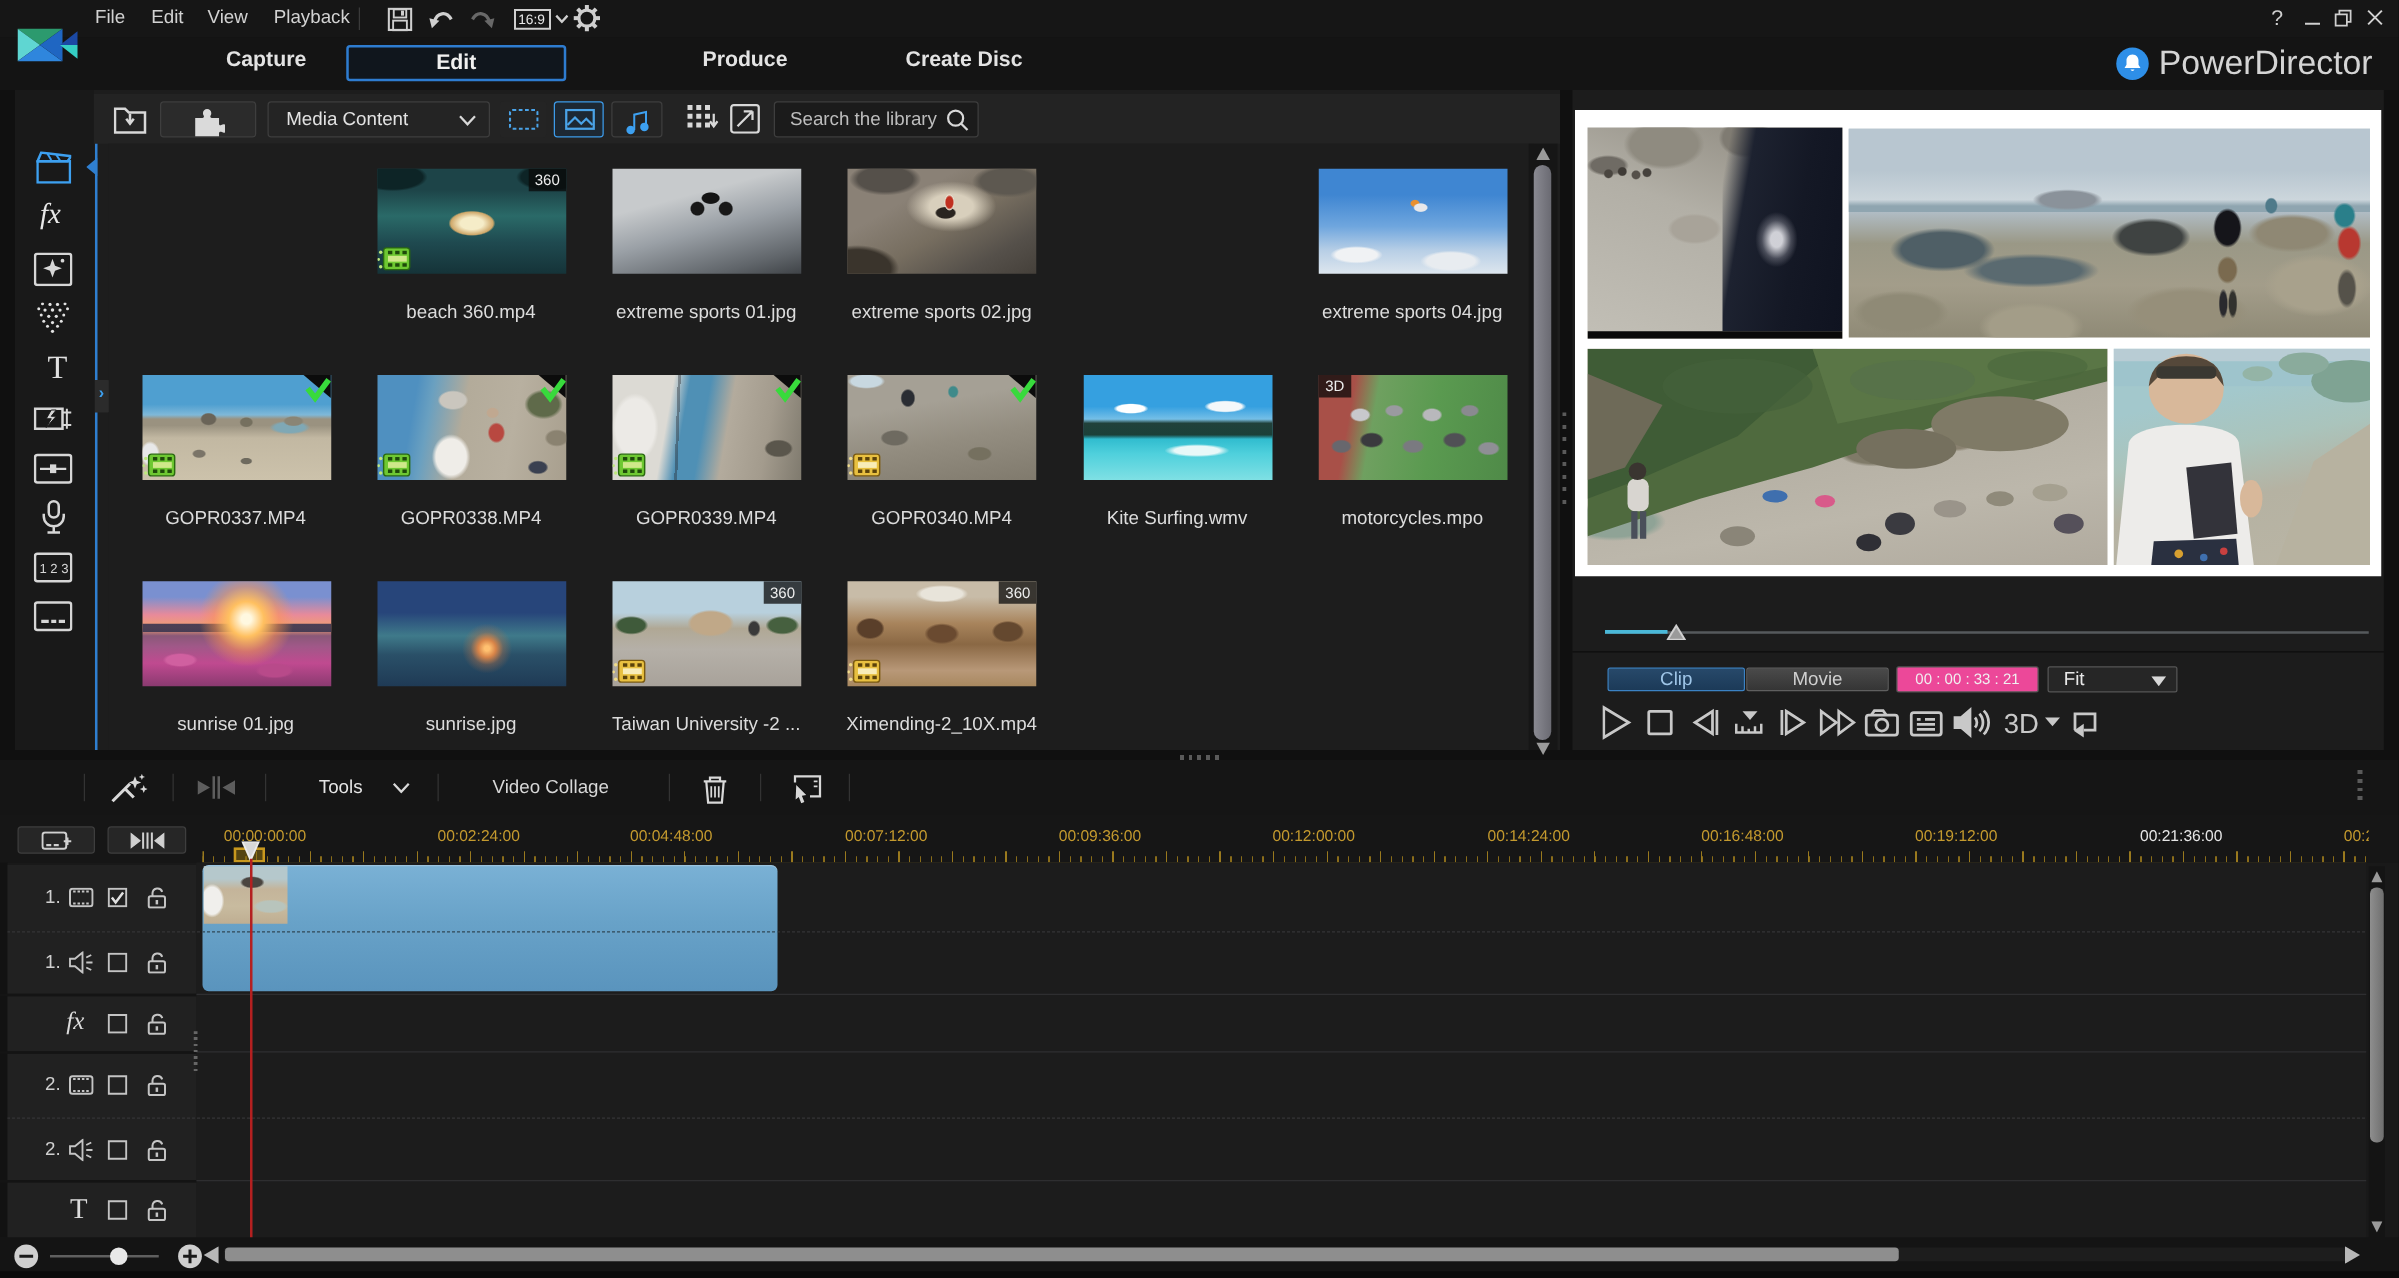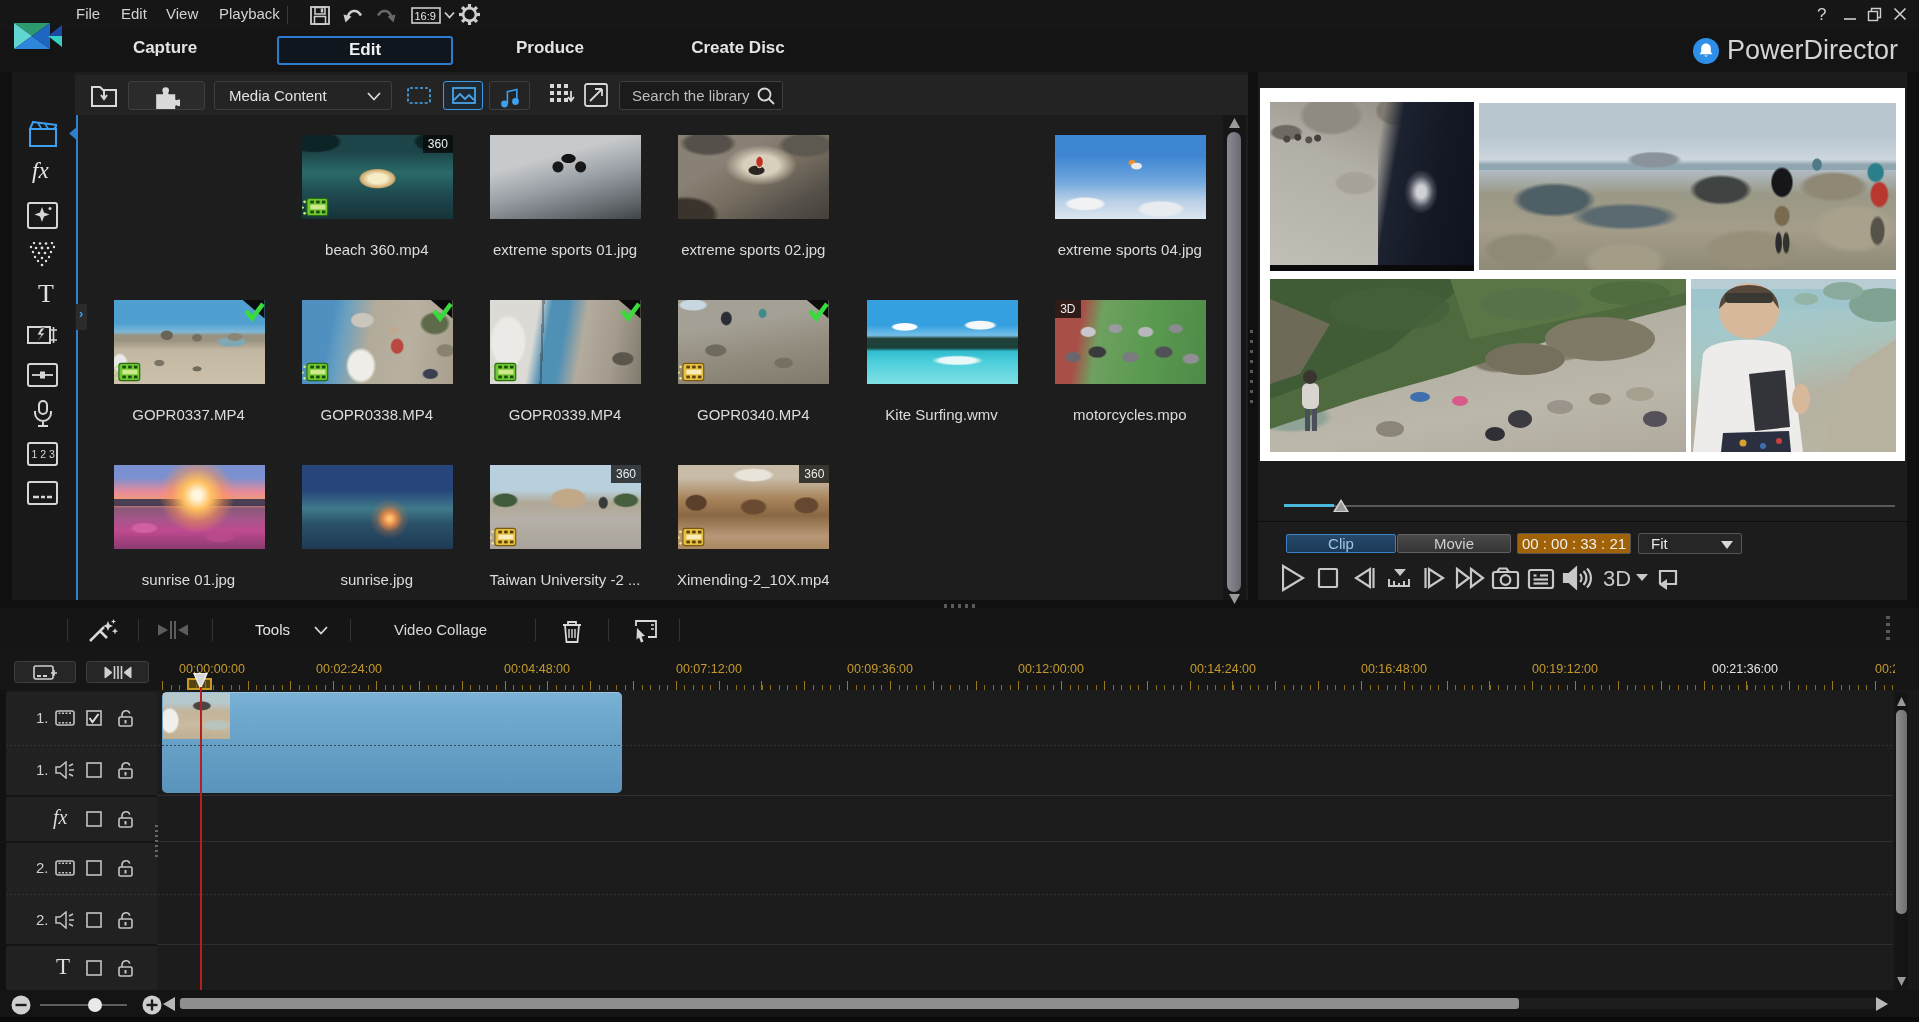--- a/index.html
+++ b/index.html
@@ -9,21 +9,21 @@
 #stage { position:relative; width:1919px; height:1022px; background:#101010; }
 
 
 #titlebar { left:0; top:0; width:1919px; height:30px; background:#161616;padding-left:17px; }
 .menuitem { position:absolute; top:5px; color:#d2d2d2; font-size:15px; }
 #wintitle { position:absolute; top:6px; left:0; width:1919px; text-align:center; color:#c8c8c8; font-size:15px; }
 .winbtn { position:absolute; top:4px; color:#cfcfcf; font-size:16px; }
 
 
 #tabrow { left:0; top:30px; width:1919px; height:42px; background:#141414; }
-.tab { position:absolute; top:8px; color:#e3e3e3; font-size:17px; font-weight:bold; text-align:center; width:160px; }
+.tab { position:absolute; top:8px; color:#e3e3e3; font-size:17px; font-weight:bold; text-align:right; width:160px; }
 #edittab { position:absolute; left:277px; top:36px; width:176px; height:29px; border:2px solid #2e7cd0; border-radius:3px; background:#10161d; }
 #edittab span { display:block; text-align:center; color:#f0f0f0; font-size:17px; font-weight:bold; margin-top:2px; }
 
 
 #library { left:12px; top:72px; width:1236px; height:528px; background:#1d1d1d; }
 #libtoolbar { left:63px; top:3px; width:1173px; height:40px; background:#232323; }
 #libsidebar { left:0; top:0; width:63px; height:528px; background:#191919; }
 #libgrid { left:75px; top:43px; width:1140px; height:485px; background:#1d1d1d; }
 .mi { position:absolute; width:188px; }
 .th { position:relative; margin-left:19px; width:151px; height:84px; background:#333; overflow:hidden; }
@@ -654,21 +654,21 @@
     <div class="abs" style="left:26px;top:433px;width:611px;height:2px;background:#55595c"></div>
     <div class="abs" style="left:26px;top:432px;width:50px;height:3px;background:#4ab8d8"></div>
     <svg class="abs" style="left:75px;top:427px" width="16" height="13" viewBox="0 0 16 13">
         <polygon points="8,0 16,13 0,13" fill="#d0d0d0"></polygon>
         <polygon points="8,3 13.5,12 2.5,12" fill="#9a9a9a"></polygon>
       </svg>
     <div class="abs" style="left:0;top:449px;width:649px;height:1px;background:#0c0c0c"></div>
 
     <div class="abs" style="left:28px;top:462px;width:110px;height:19px;background:linear-gradient(#27496a,#1c3a58);border:1.5px solid #3b82c4;border-radius:2px;color:#9fc6e8;font-size:15px;text-align:center;line-height:17px">Clip</div>
     <div class="abs" style="left:139px;top:462px;width:114px;height:19px;background:linear-gradient(#4a4a4a,#353535);border:1px solid #5f5f5f;border-radius:2px;color:#cfcfcf;font-size:15px;text-align:center;line-height:17px">Movie</div>
-    <div class="abs" style="left:259px;top:461px;width:114px;height:21px;background:#a16207;border:1px solid #555;border-radius:2px;color:#f0f0f0;font-size:15px;text-align:center;line-height:19px">00 : 00 : 33 : 21</div>
+    <div class="abs" style="left:259px;top:461px;width:114px;height:21px;background:#ec4899;border:1px solid #555;border-radius:2px;color:#f0f0f0;font-size:12px;text-align:center;line-height:19px">00 : 00 : 33 : 21</div>
     <div class="abs" style="left:380px;top:461px;width:104px;height:21px;background:#262626;border:1px solid #555;border-radius:2px">
       <span class="abs" style="left:12px;top:1px;color:#e8e8e8;font-size:15px">Fit</span>
       <svg class="abs" style="left:82px;top:7px" width="12" height="8">
           <polygon points="0,0 12,0 6,8" fill="#d8d8d8"></polygon>
         </svg>
     </div>
 
     <svg class="abs" style="left:24px;top:492px" width="400" height="28" viewBox="0 0 400 28">
       <g fill="none" stroke="#c8c8c8" stroke-width="2.2">
         <polygon points="1,2 1,26 21,14"></polygon>
@@ -765,21 +765,21 @@
               <polygon points="2,2 9,7.5 2,13"></polygon>
               <polygon points="28,2 21,7.5 28,13"></polygon>
               <line x1="11.5" y1="1" x2="11.5" y2="14" stroke-width="1.6"></line>
               <line x1="15" y1="1" x2="15" y2="14" stroke-width="1.6"></line>
               <line x1="18.5" y1="1" x2="18.5" y2="14" stroke-width="1.6"></line>
             </g>
         </svg>
       </div>
       <div class="abs" style="left:0;top:0;width:1895px;height:38px;overflow:hidden">
           <span class="abs" style="left:145px;top:10px;width:100px;text-align:right;color:#c49a2e;font-size:12.5px">00:00:00:00</span>
-          <span class="abs" style="left:316px;top:10px;width:100px;text-align:left;color:#c49a2e;font-size:12.5px">00:02:24:00</span>
+          <span class="abs" style="left:316px;top:10px;width:100px;text-align:right;color:#c49a2e;font-size:12.5px">00:02:24:00</span>
           <span class="abs" style="left:487px;top:10px;width:100px;text-align:center;color:#c49a2e;font-size:12.5px">00:04:48:00</span>
           <span class="abs" style="left:659px;top:10px;width:100px;text-align:center;color:#c49a2e;font-size:12.5px">00:07:12:00</span>
           <span class="abs" style="left:830px;top:10px;width:100px;text-align:center;color:#c49a2e;font-size:12.5px">00:09:36:00</span>
           <span class="abs" style="left:1001px;top:10px;width:100px;text-align:center;color:#c49a2e;font-size:12.5px">00:12:00:00</span>
           <span class="abs" style="left:1173px;top:10px;width:100px;text-align:center;color:#c49a2e;font-size:12.5px">00:14:24:00</span>
           <span class="abs" style="left:1344px;top:10px;width:100px;text-align:center;color:#c49a2e;font-size:12.5px">00:16:48:00</span>
           <span class="abs" style="left:1515px;top:10px;width:100px;text-align:center;color:#c49a2e;font-size:12.5px">00:19:12:00</span>
           <span class="abs" style="left:1678px;top:10px;width:100px;text-align:right;color:#e5e5e5;font-size:12.5px">00:21:36:00</span>
           <span class="abs" style="left:1858px;top:10px;width:100px;text-align:center;color:#c49a2e;font-size:12.5px">00:24:00:00</span>
         </div>

